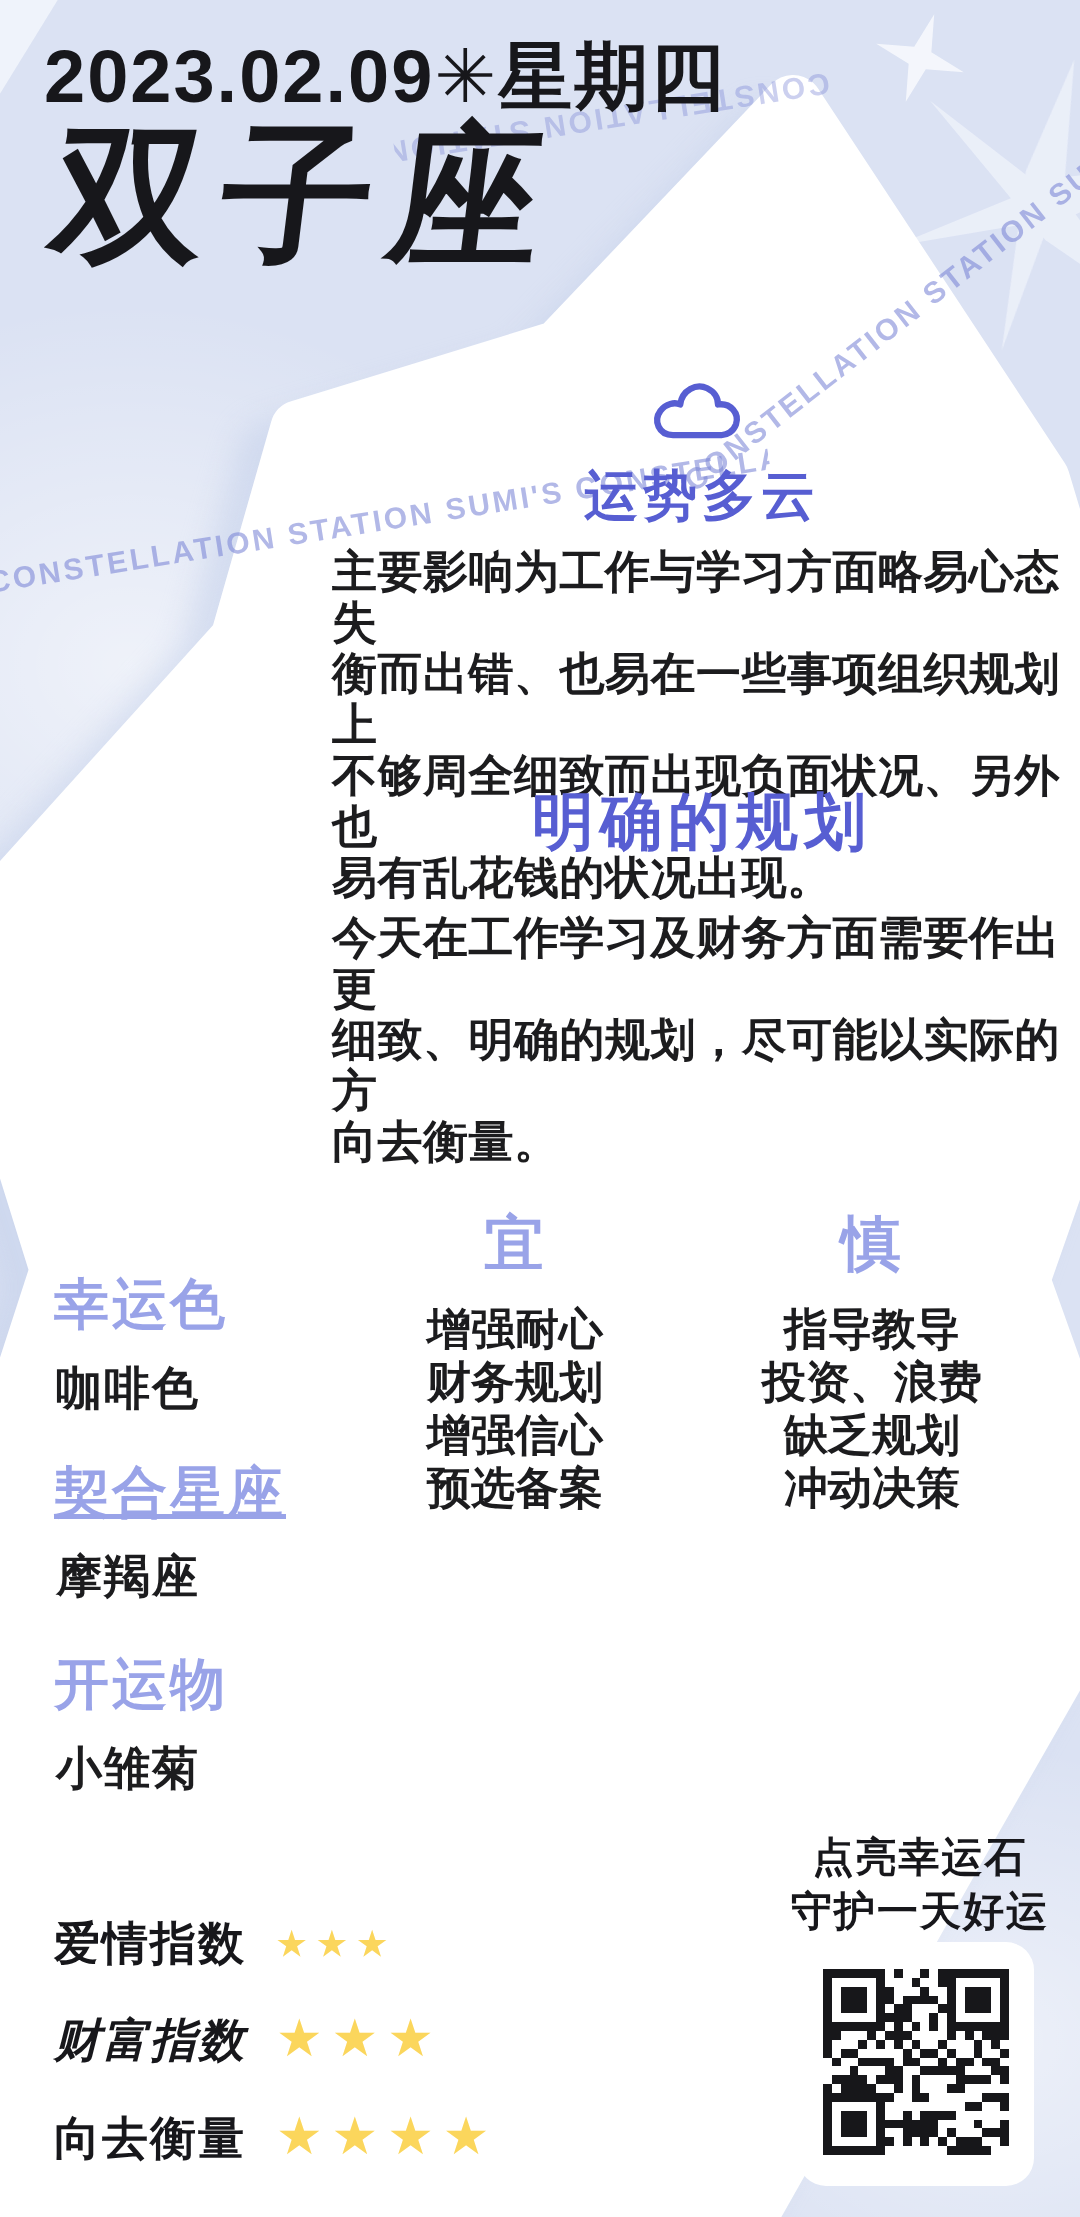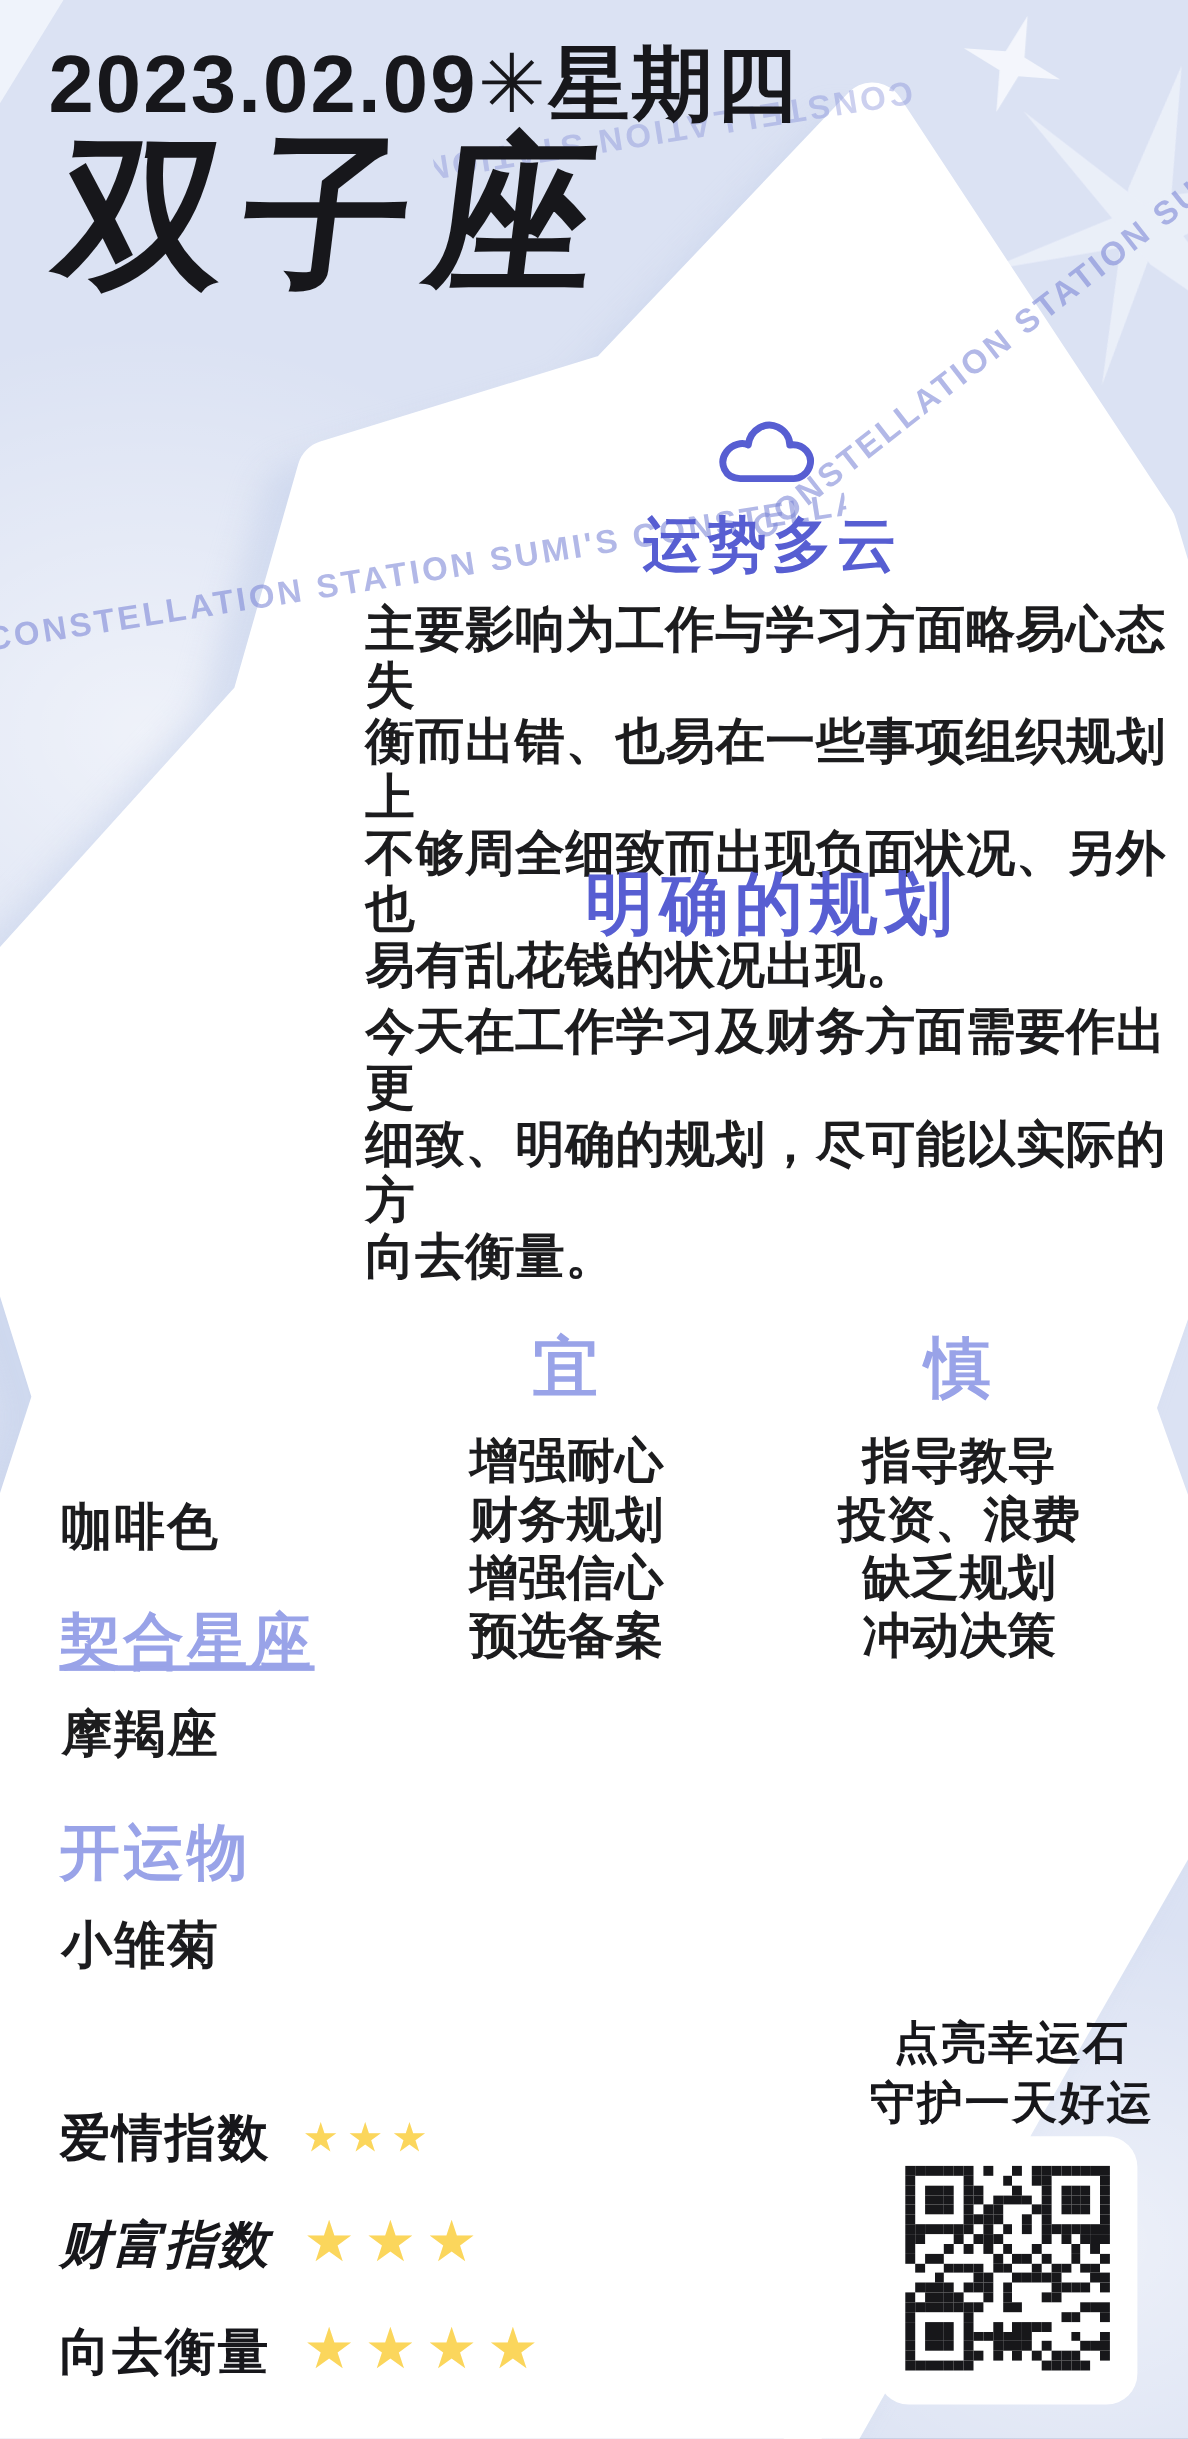--- a/index.html
+++ b/index.html
@@ -141,20 +141,21 @@
         <div>预选备案</div>
     </div>
     <div class="col-head caut">慎</div>
     <div class="col-list caut">
       <div>指导教导</div>
         <div>投资、浪费</div>
         <div>缺乏规划</div>
         <div>冲动决策</div>
     </div>
 
+    <div class="lucky-label ll-1">幸运色</div>
     <div class="lucky-value lv-1">咖啡色</div>
     <div class="lucky-label ll-2">契合星座</div>
     <div class="lucky-value lv-2">摩羯座</div>
     <div class="lucky-label ll-3">开运物</div>
     <div class="lucky-value lv-3">小雏菊</div>
 
     <div>
       <div class="index-row ir-1">
           <span class="index-label">爱情指数</span>
           <span class="index-stars">★★★</span>

